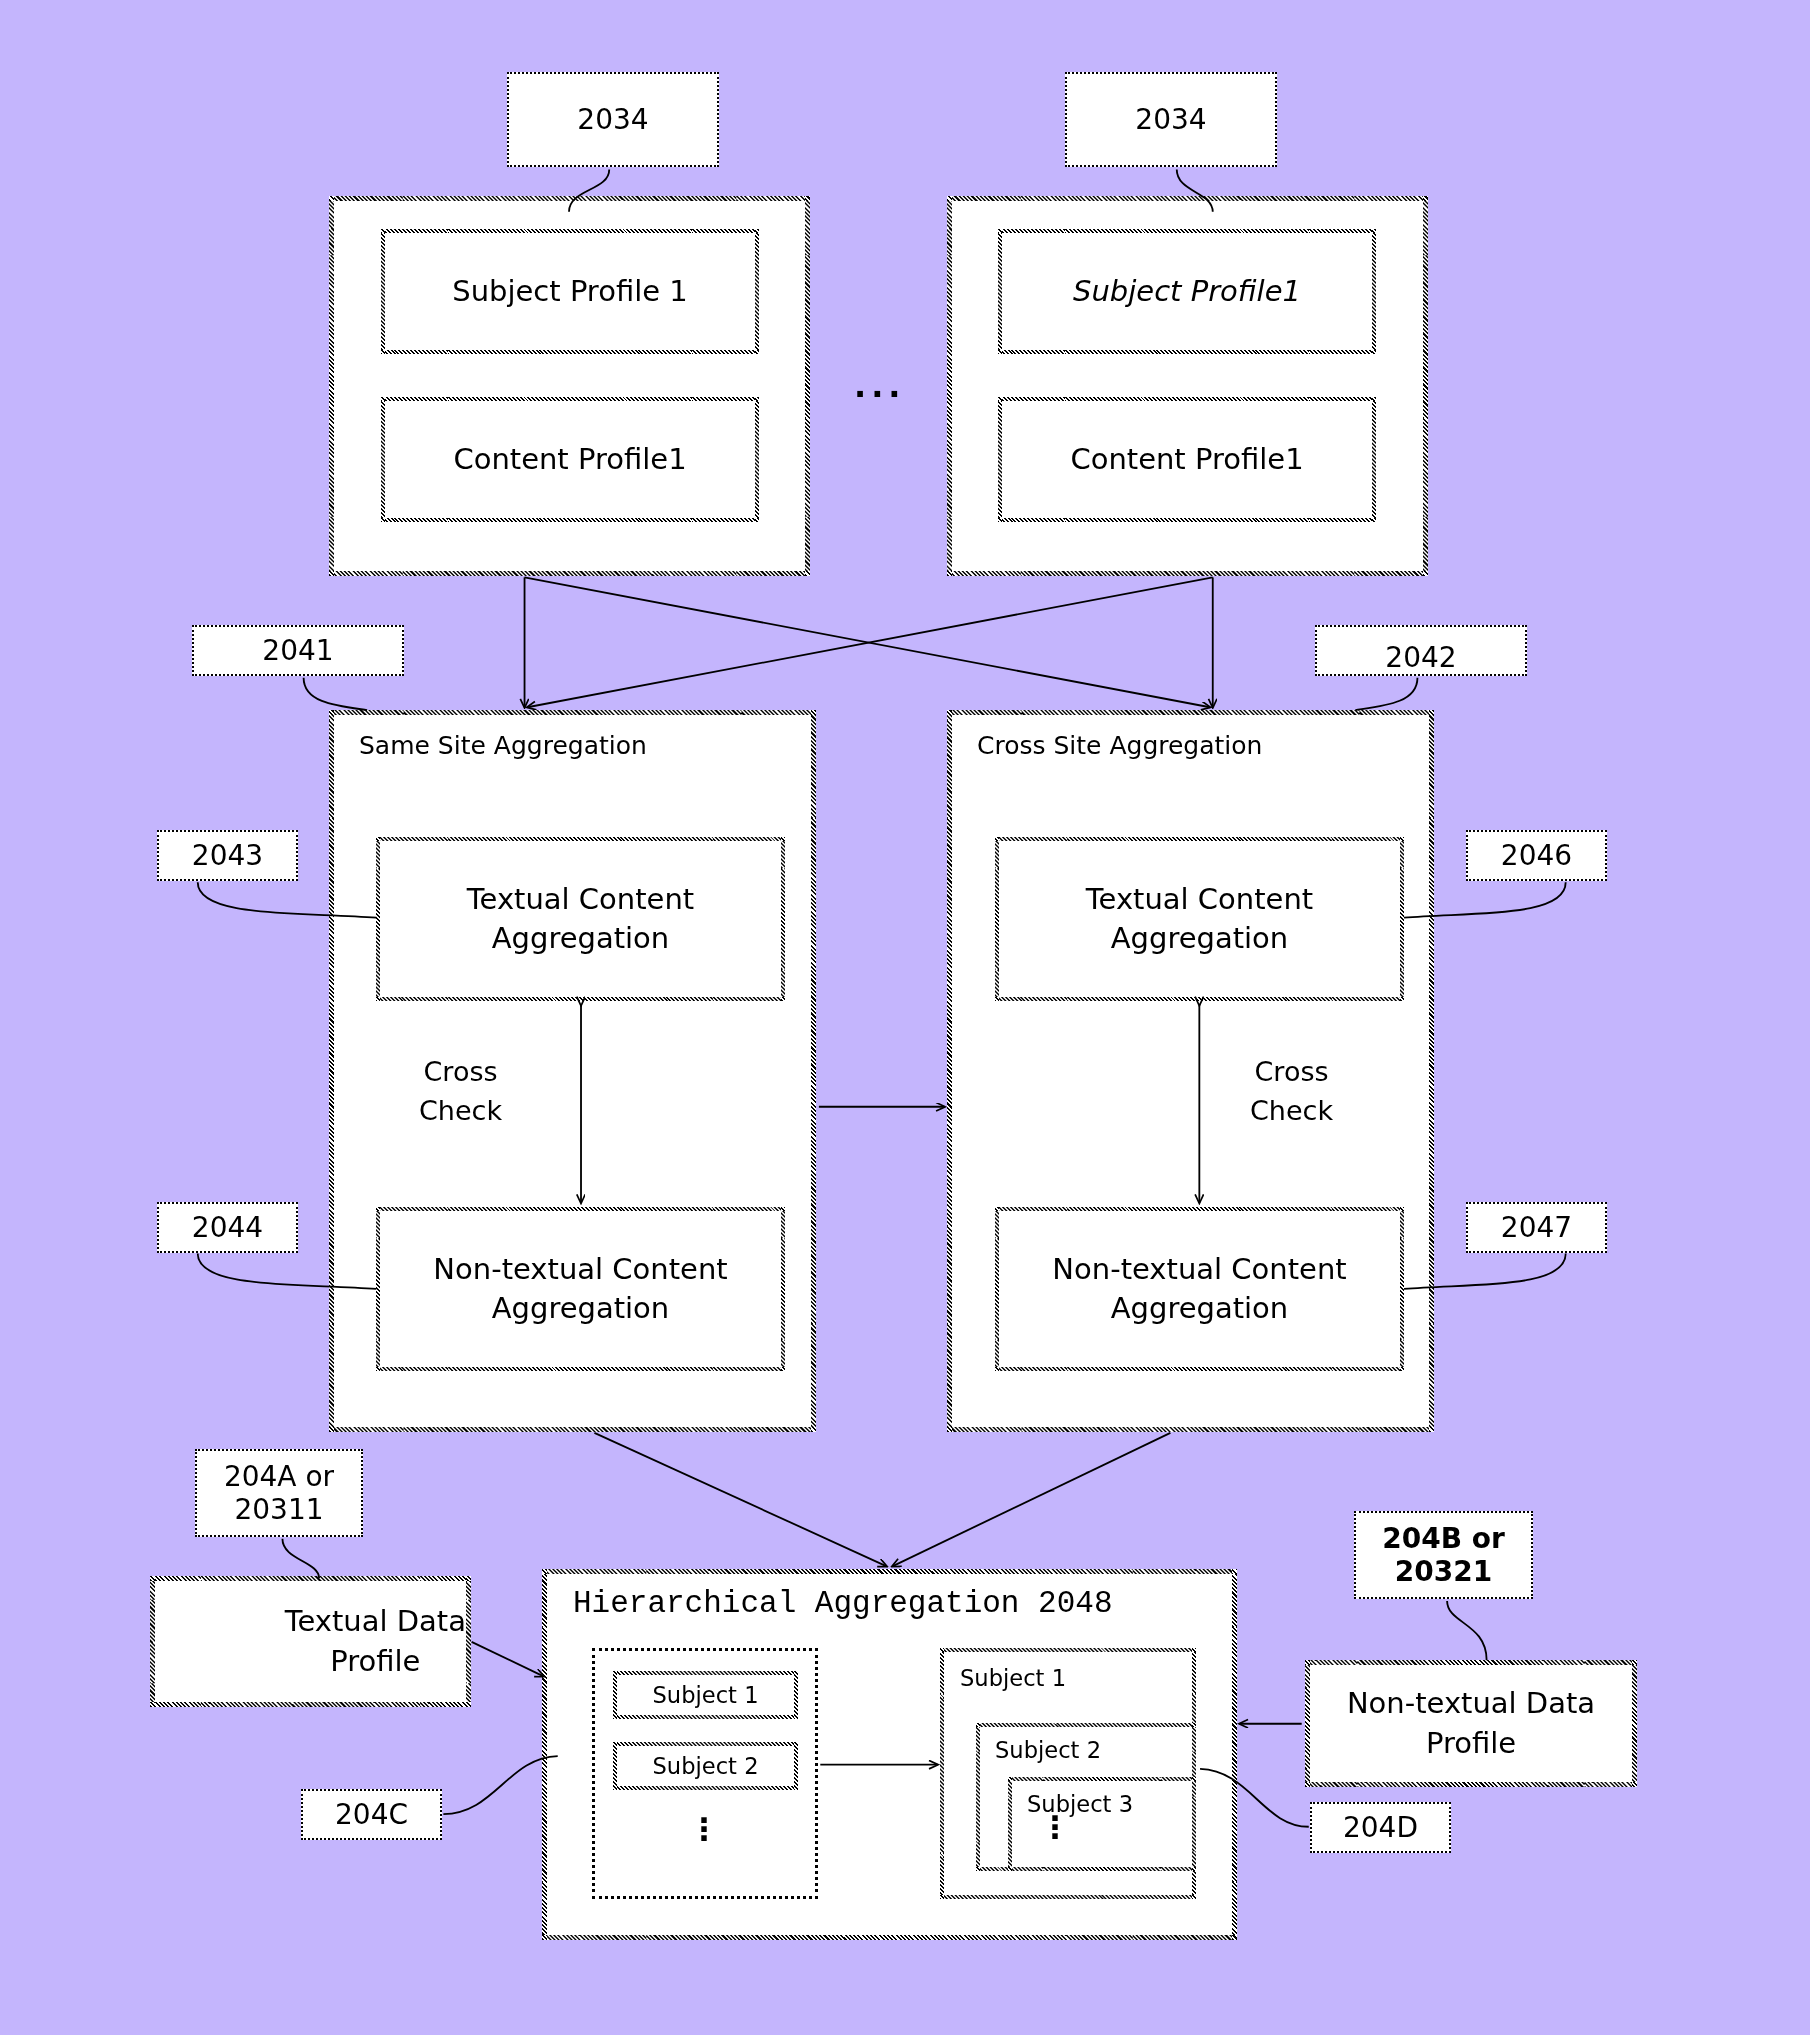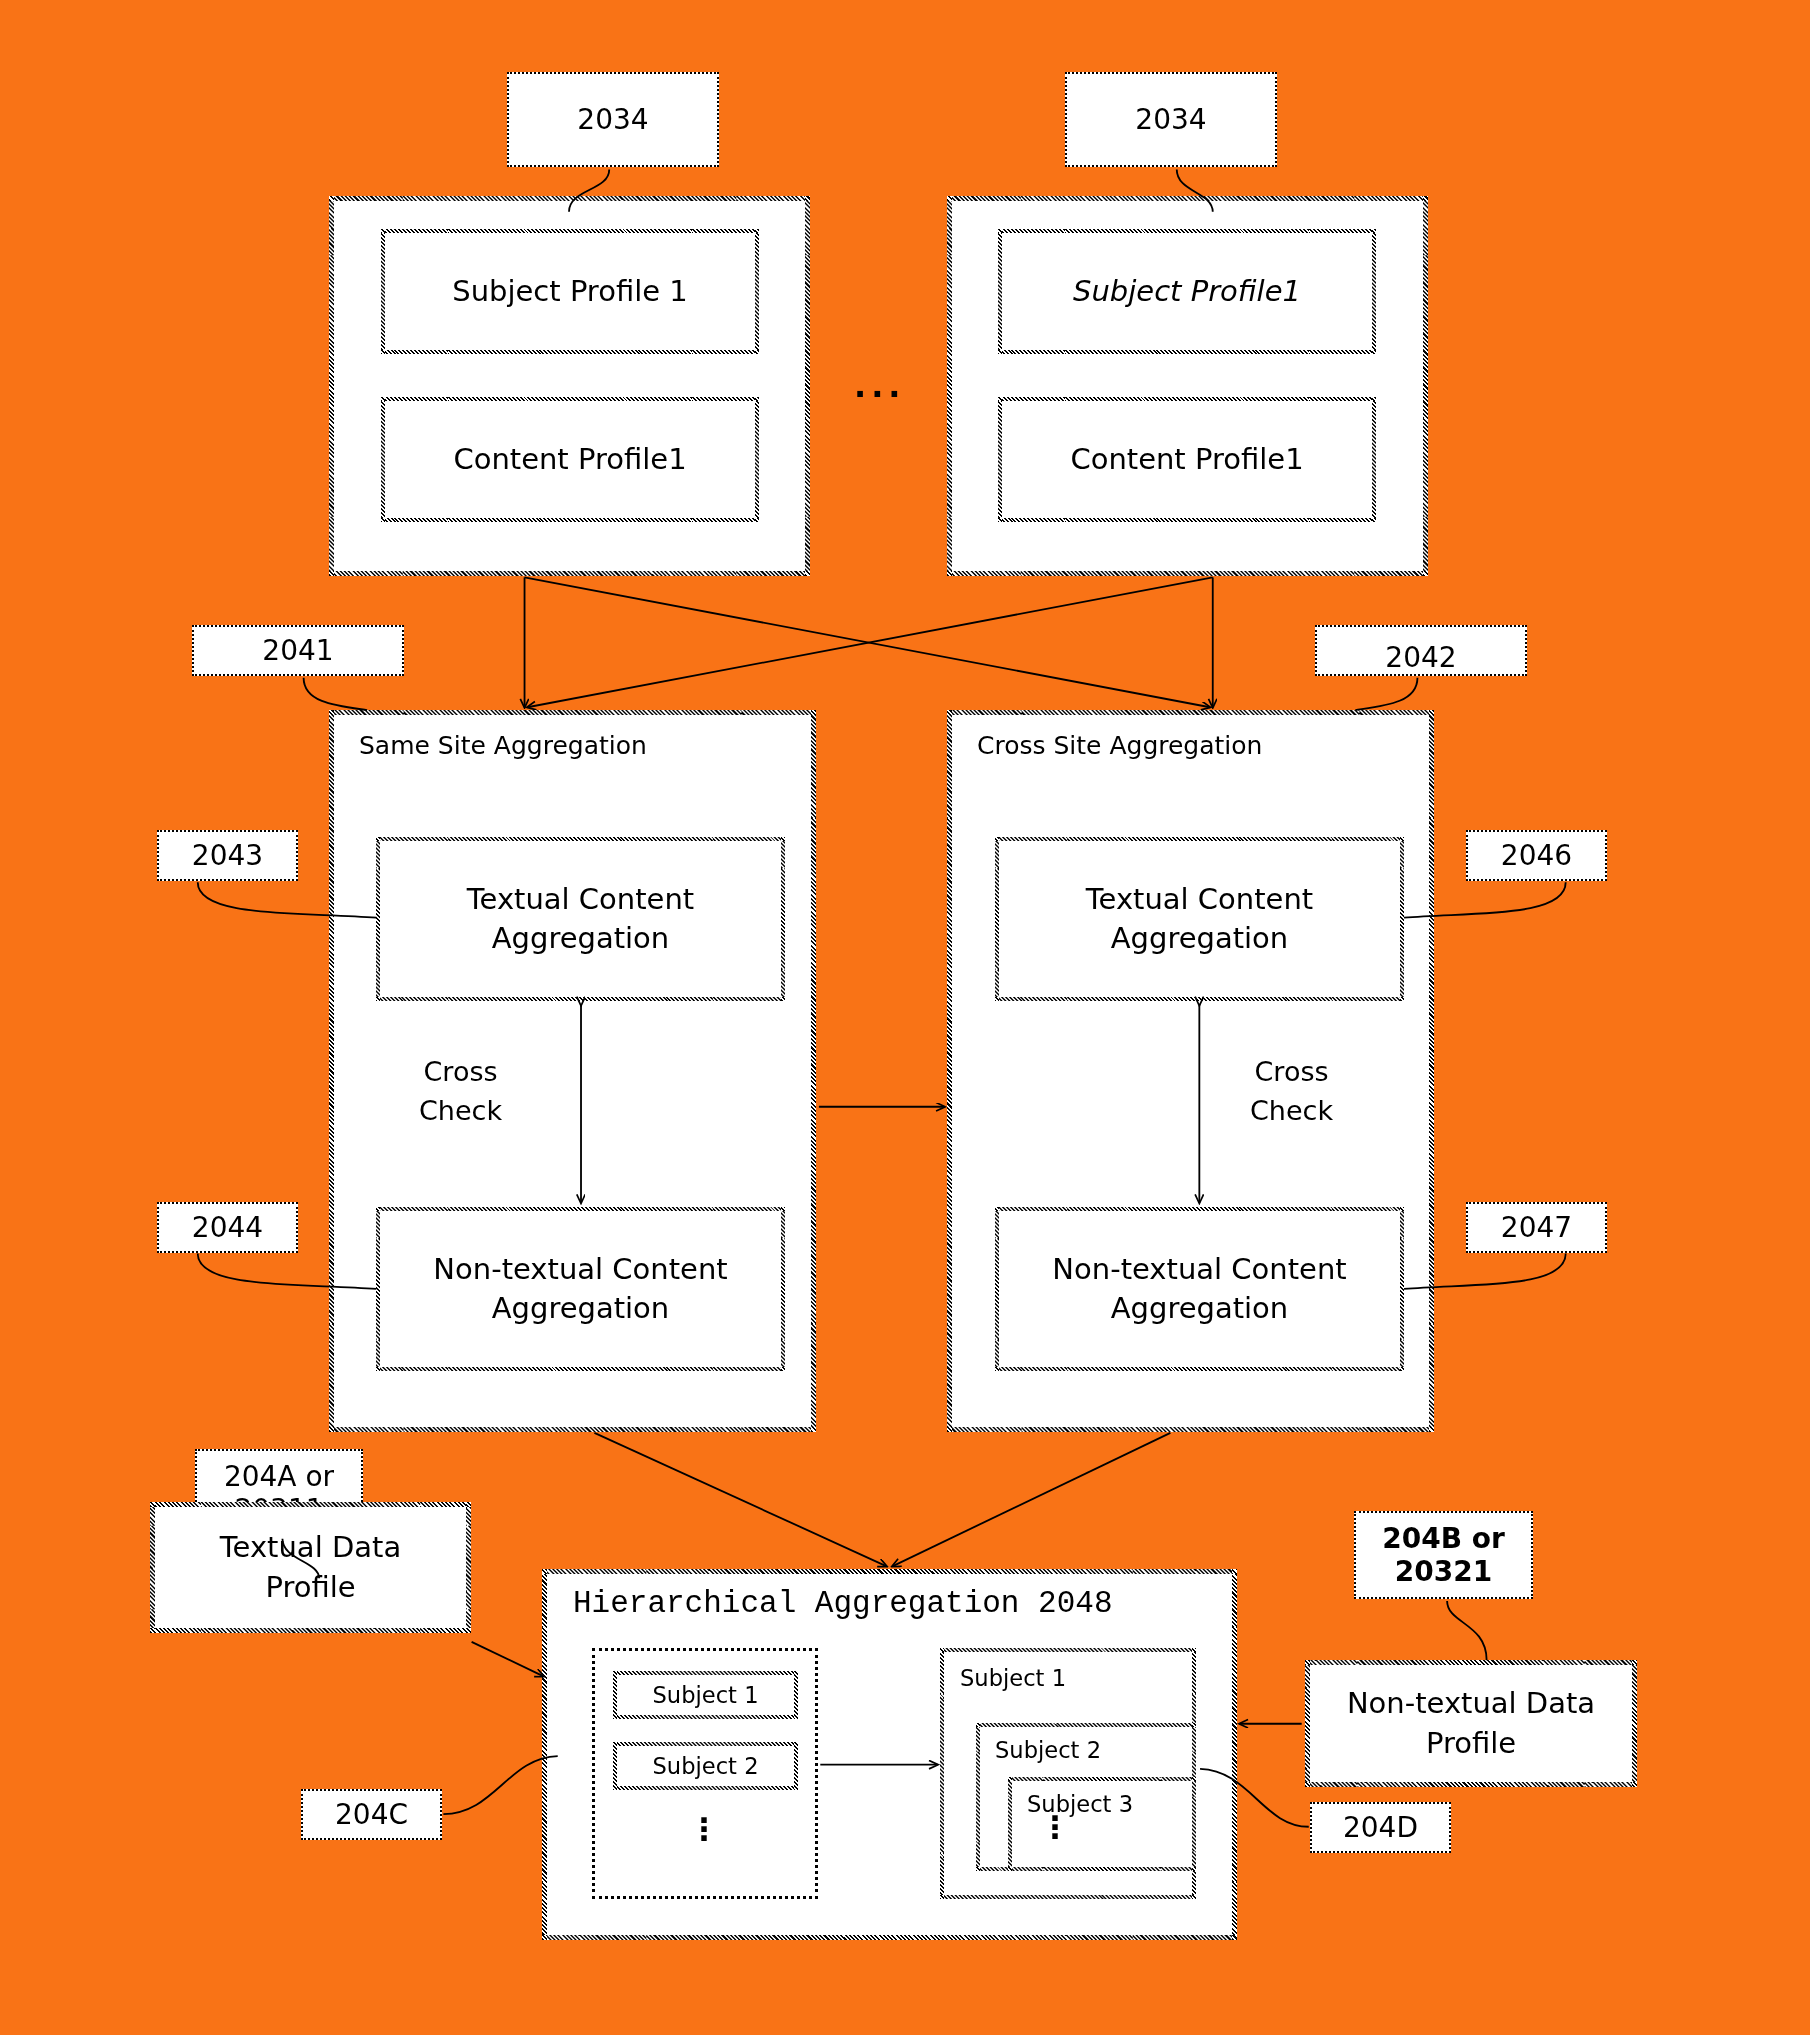--- a/index.html
+++ b/index.html
@@ -1,17 +1,17 @@
 <!DOCTYPE html>
 <html style="font-size:11.3px"><head>
 <meta charset="utf-8">
 <style>
   html,body{margin:0;padding:0;background:#ffffff;}
   body{font-family:"DejaVu Sans", sans-serif;}
-  #stage{position:relative;width:1810px;height:2035px;background:#f97316;overflow:hidden;}
+  #stage{position:relative;width:1810px;height:2035px;background:#c4b5fd;overflow:hidden;}
 
   
   .hatch{
     position:absolute;
     box-sizing:border-box;
     background:#fff;
     border:5px solid #000;
     border-image: repeating-linear-gradient(45deg,#000 0 2.1px,#fff 2.1px 4.2px) 7 repeat;
   }
   .hatch2{
@@ -135,21 +135,21 @@
 
   <div class="refbox t-ref" style="left:195px;top:1449px;width:168px;height:88px;">
     <span class="mlz" style="white-space: pre-line; display: block; text-align: center;">204A or
 20311</span>
   </div>
   <div class="refbox t-ref" style="left:1354px;top:1511px;width:179px;height:88px;font-weight:bold;">
     <span class="mlz" style="white-space: pre-line; display: block; text-align: center;">204B or
 20321</span>
   </div>
 
-  <div class="hatch ctr t-box" style="left:150px;top:1502px;width:321px;height:131px;">
+  <div class="hatch ctr t-box" style="left:150px;top:1576px;width:321px;height:131px;justify-content:flex-end;">
     <span class="mlz" style="white-space: pre-line; display: block; text-align: center;">Textual  Data
 Profile</span>
   </div>
   <div class="hatch ctr t-box" style="left:1305px;top:1660px;width:332px;height:127px;">
     <span class="mlz" style="white-space: pre-line; display: block; text-align: center;">Non-textual Data
 Profile</span>
   </div>
 
   <div class="hatch" style="left:542px;top:1569px;width:695px;height:371px;"></div>
   <span class="lbl t-hier" style="left:573px;top:1586px;">Hierarchical Aggregation 2048</span>

